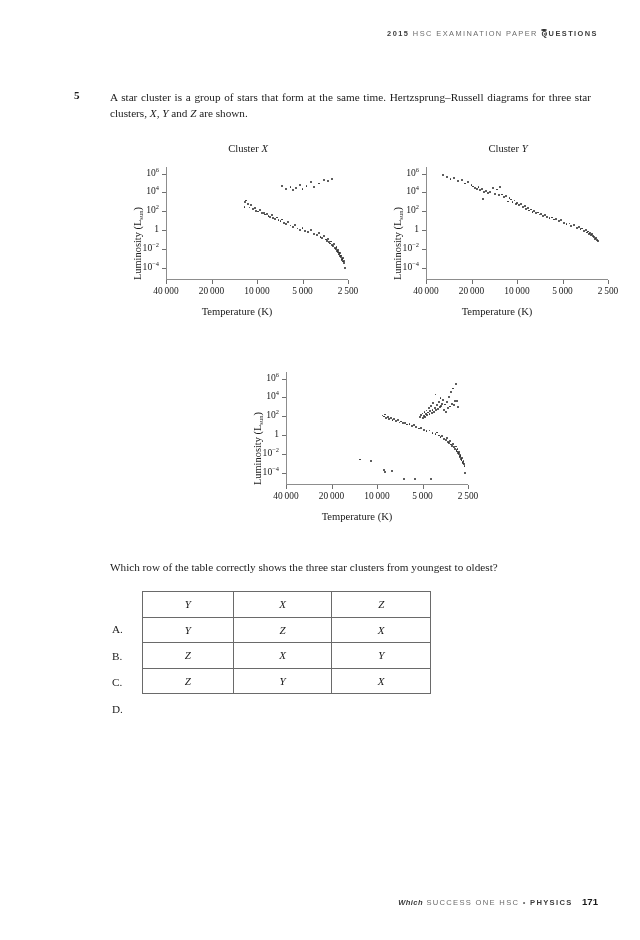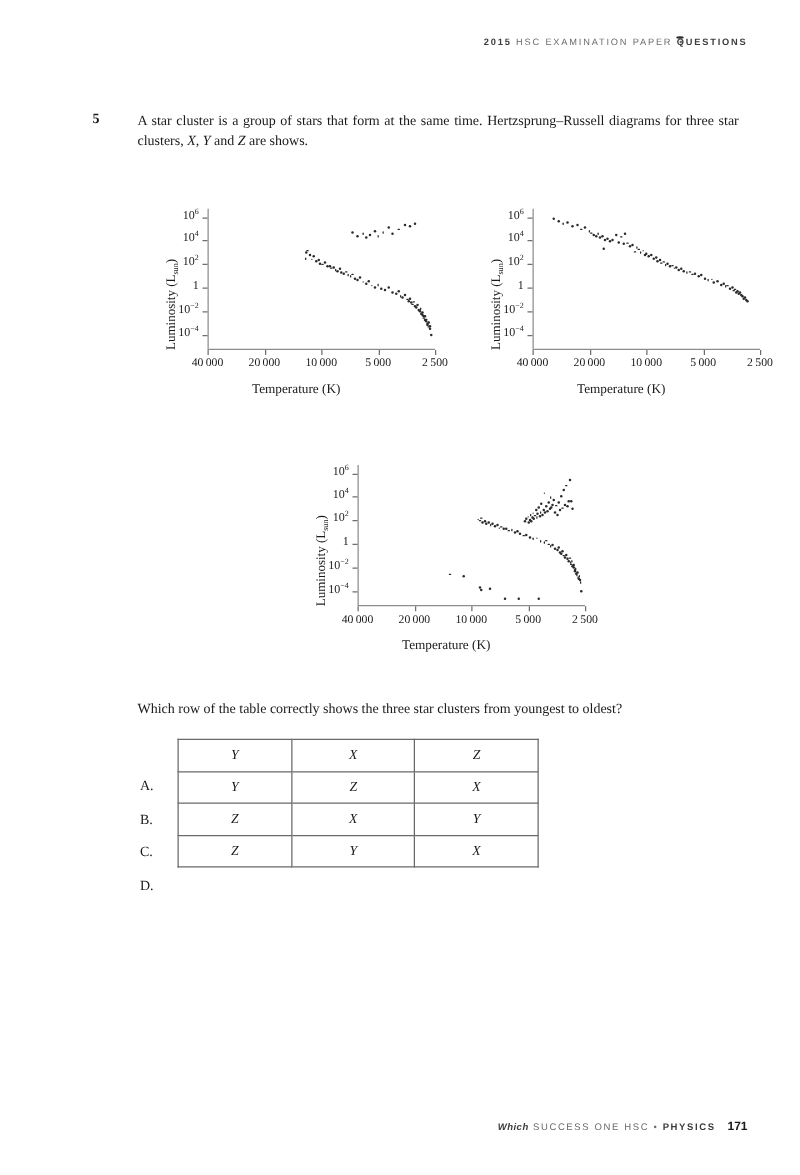--- a/index.html
+++ b/index.html
@@ -184,25 +184,26 @@
 
 <div class="runhead">
   <span class="bold">2015</span>
   <span>HSC EXAMINATION PAPER</span>
   <span class="dot">•</span>
   <span class="bold">QUESTIONS</span>
 </div>
 
 <div class="q-number">5</div>
 <div class="q-body">
-  <span>A star cluster is a group of stars that form at the same time. Hertzsprung–Russell diagrams for three star clusters, </span><i>X</i><span>, </span><i>Y</i><span> and </span><i>Z</i><span> are shows.</span>
+  <span>A star cluster is a group of stars that form at the same time. Hertzsprung–Russell diagrams for three star clusters, </span><i>X</i><span>, </span><i>Y</i><span> and </span><i>Z</i><span> are shown.</span>
 </div>
 
 <div id="figures-root">
     <div class="figure" style="left: 116px; top: 143px; width: 264px; height: 188px;">
+      <div class="fig-title"><span>Cluster </span><i>X</i></div>
       <div class="plotwrap" style="left: 50px; top: 24px; width: 182px; height: 112px;">
         <div class="axis-line" style="left: 0px; top: 0px; width: 1px; height: 112px;"></div>
         <div class="axis-line" style="left: 0px; top: 112px; width: 182px; height: 1px;"></div>
         <div class="tick" style="left: -4px; top: 6.6px; width: 4px; height: 1px;"></div>
         <div class="ytick-label" style="right: 189px; top: -0.4px; width: 40px;">10<sup>6</sup></div>
         <div class="tick" style="left: -4px; top: 25.4px; width: 4px; height: 1px;"></div>
         <div class="ytick-label" style="right: 189px; top: 18.4px; width: 40px;">10<sup>4</sup></div>
         <div class="tick" style="left: -4px; top: 44.2px; width: 4px; height: 1px;"></div>
         <div class="ytick-label" style="right: 189px; top: 37.2px; width: 40px;">10<sup>2</sup></div>
         <div class="tick" style="left: -4px; top: 63.1px; width: 4px; height: 1px;"></div>
@@ -303,20 +304,21 @@
         <div class="dot" style="left: 147px; top: 19px;"></div>
         <div class="dot" style="left: 151.9px; top: 15.5px;"></div>
         <div class="dot" style="left: 157.1px; top: 12.2px;"></div>
         <div class="dot" style="left: 160.9px; top: 13.4px;"></div>
         <div class="dot" style="left: 164.8px; top: 11.1px;"></div>
       </div>
       <div class="ylabel" style="left: 16px; top: 137px;"><span>Luminosity (L</span><sub>sun</sub><span>)</span></div>
       <div class="xlabel" style="left: 0px; top: 163px; width: 242px;">Temperature (K)</div>
     </div>
     <div class="figure" style="left: 376px; top: 143px; width: 264px; height: 188px;">
+      <div class="fig-title"><span>Cluster </span><i>Y</i></div>
       <div class="plotwrap" style="left: 50px; top: 24px; width: 182px; height: 112px;">
         <div class="axis-line" style="left: 0px; top: 0px; width: 1px; height: 112px;"></div>
         <div class="axis-line" style="left: 0px; top: 112px; width: 182px; height: 1px;"></div>
         <div class="tick" style="left: -4px; top: 6.6px; width: 4px; height: 1px;"></div>
         <div class="ytick-label" style="right: 189px; top: -0.4px; width: 40px;">10<sup>6</sup></div>
         <div class="tick" style="left: -4px; top: 25.4px; width: 4px; height: 1px;"></div>
         <div class="ytick-label" style="right: 189px; top: 18.4px; width: 40px;">10<sup>4</sup></div>
         <div class="tick" style="left: -4px; top: 44.2px; width: 4px; height: 1px;"></div>
         <div class="ytick-label" style="right: 189px; top: 37.2px; width: 40px;">10<sup>2</sup></div>
         <div class="tick" style="left: -4px; top: 63.1px; width: 4px; height: 1px;"></div>

